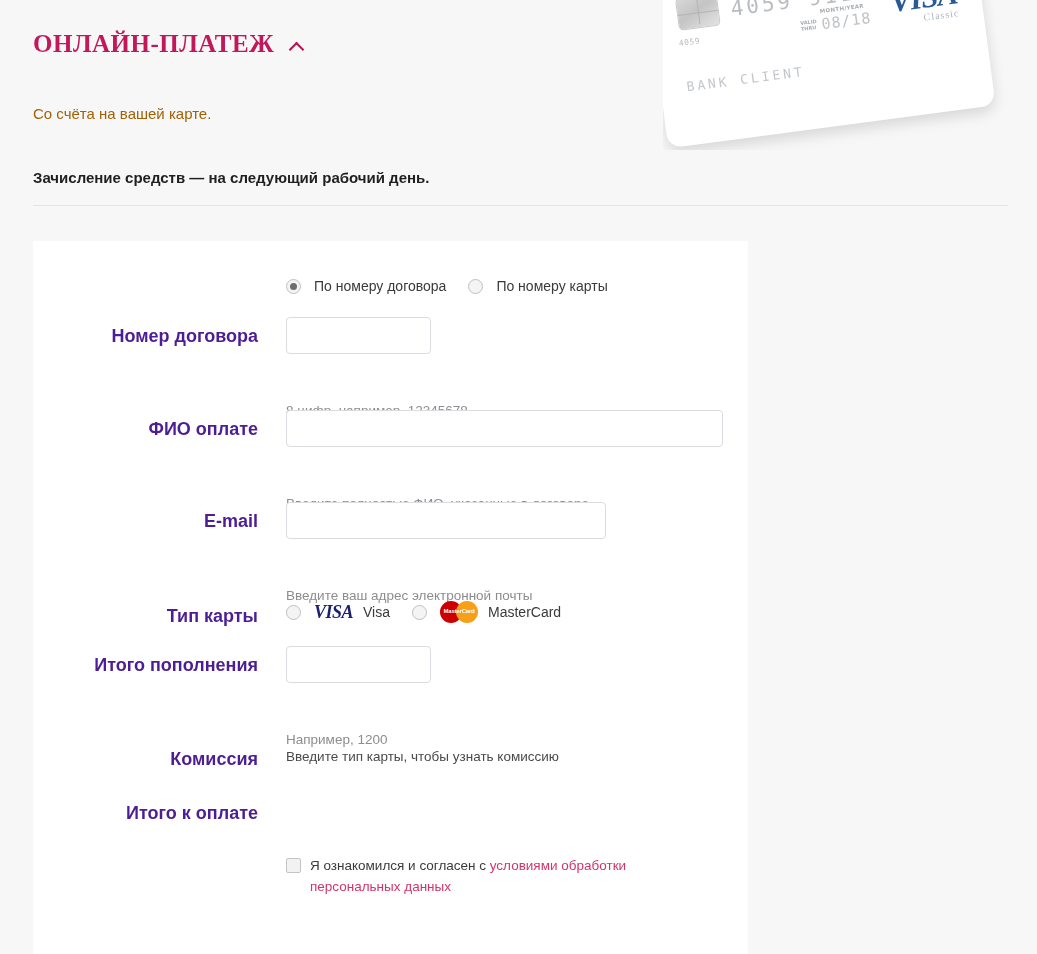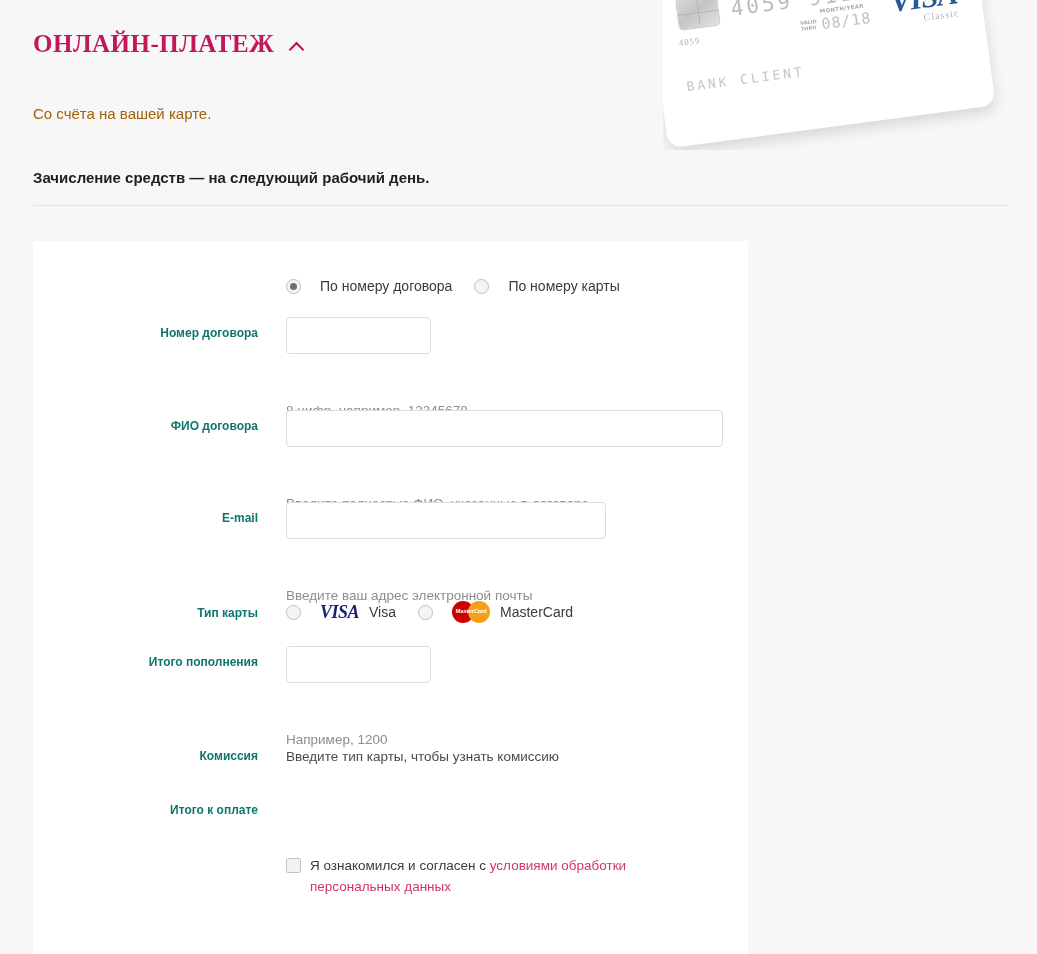--- a/index.html
+++ b/index.html
@@ -212,23 +212,23 @@
   .row {
     position: absolute;
     left: 0;
     width: 715px;
   }
   .lbl {
     position: absolute;
     left: 0;
     width: 225px;
     text-align: right;
-    font-size: 12px;
-    font-weight: bold;
-    color: #0f766e;
+    font-size: 18px;
+    font-weight: bold;
+    color: #4c1d95;
   }
   .field {
     position: absolute;
     left: 253px;
   }
 
   input.txt {
     box-sizing: border-box;
     height: 37px;
     border: 1px solid #d9dce0;
@@ -255,21 +255,21 @@
 
   
   .radio-group {
     display: flex;
     align-items: center;
     gap: 22px;
   }
   .radio-opt {
     display: flex;
     align-items: center;
-    gap: 19px;
+    gap: 13px;
     font-size: 14px;
     color: #3a3a3a;
     cursor: pointer;
   }
   .rdo {
     width: 13px;
     height: 13px;
     border-radius: 50%;
     border: 1px solid #c0c0c0;
     background: #f4f4f4;
@@ -411,21 +411,21 @@
     <div class="lbl">Номер договора</div>
     <div class="field" style="top:-9px;">
       <input class="txt w-small" type="text" placeholder="" style="">
     </div>
   </div>
   <div class="row" style="top:162px;">
     <div class="field hint">8 цифр, например, 12345678</div>
   </div>
 
   <div class="row" style="top:178px;">
-    <div class="lbl">ФИО договора</div>
+    <div class="lbl">ФИО оплате</div>
     <div class="field" style="top:-9px;">
       <input class="txt w-large" type="text" placeholder="" style="">
     </div>
   </div>
   <div class="row" style="top:255px;">
     <div class="field hint">Введите полностью ФИО, указанные в договоре</div>
   </div>
 
   <div class="row" style="top:270px;">
     <div class="lbl">E-mail</div>

